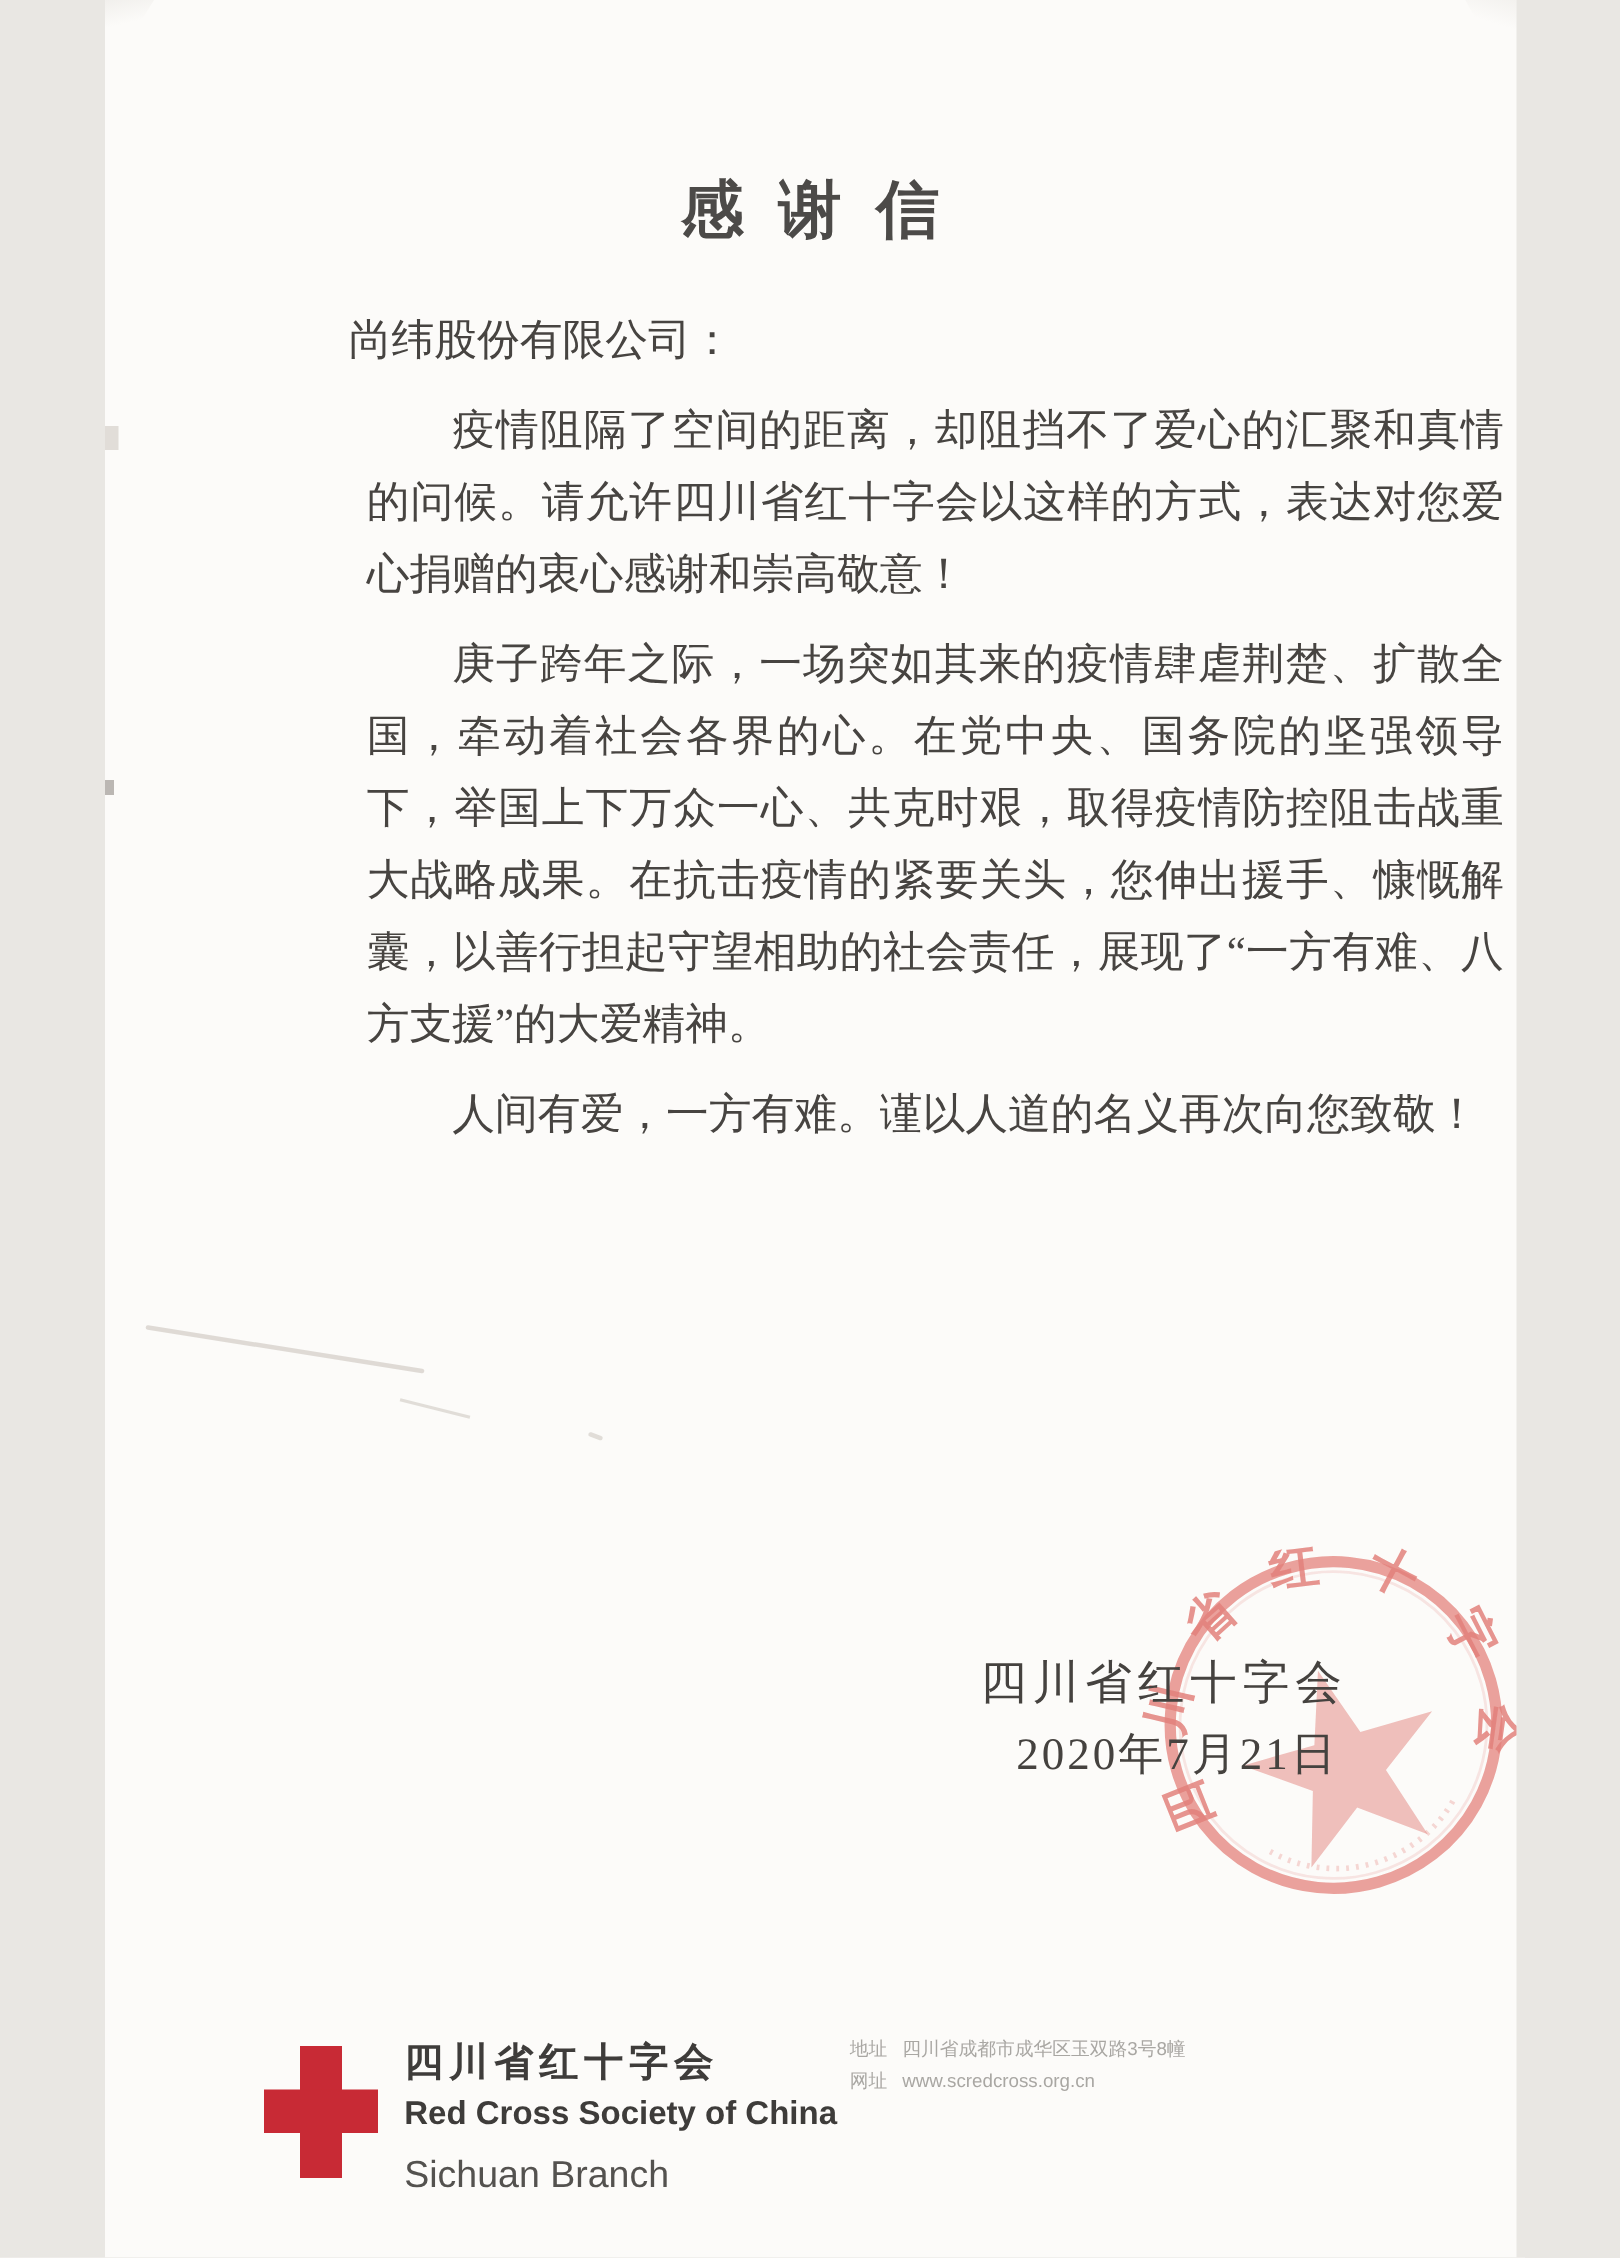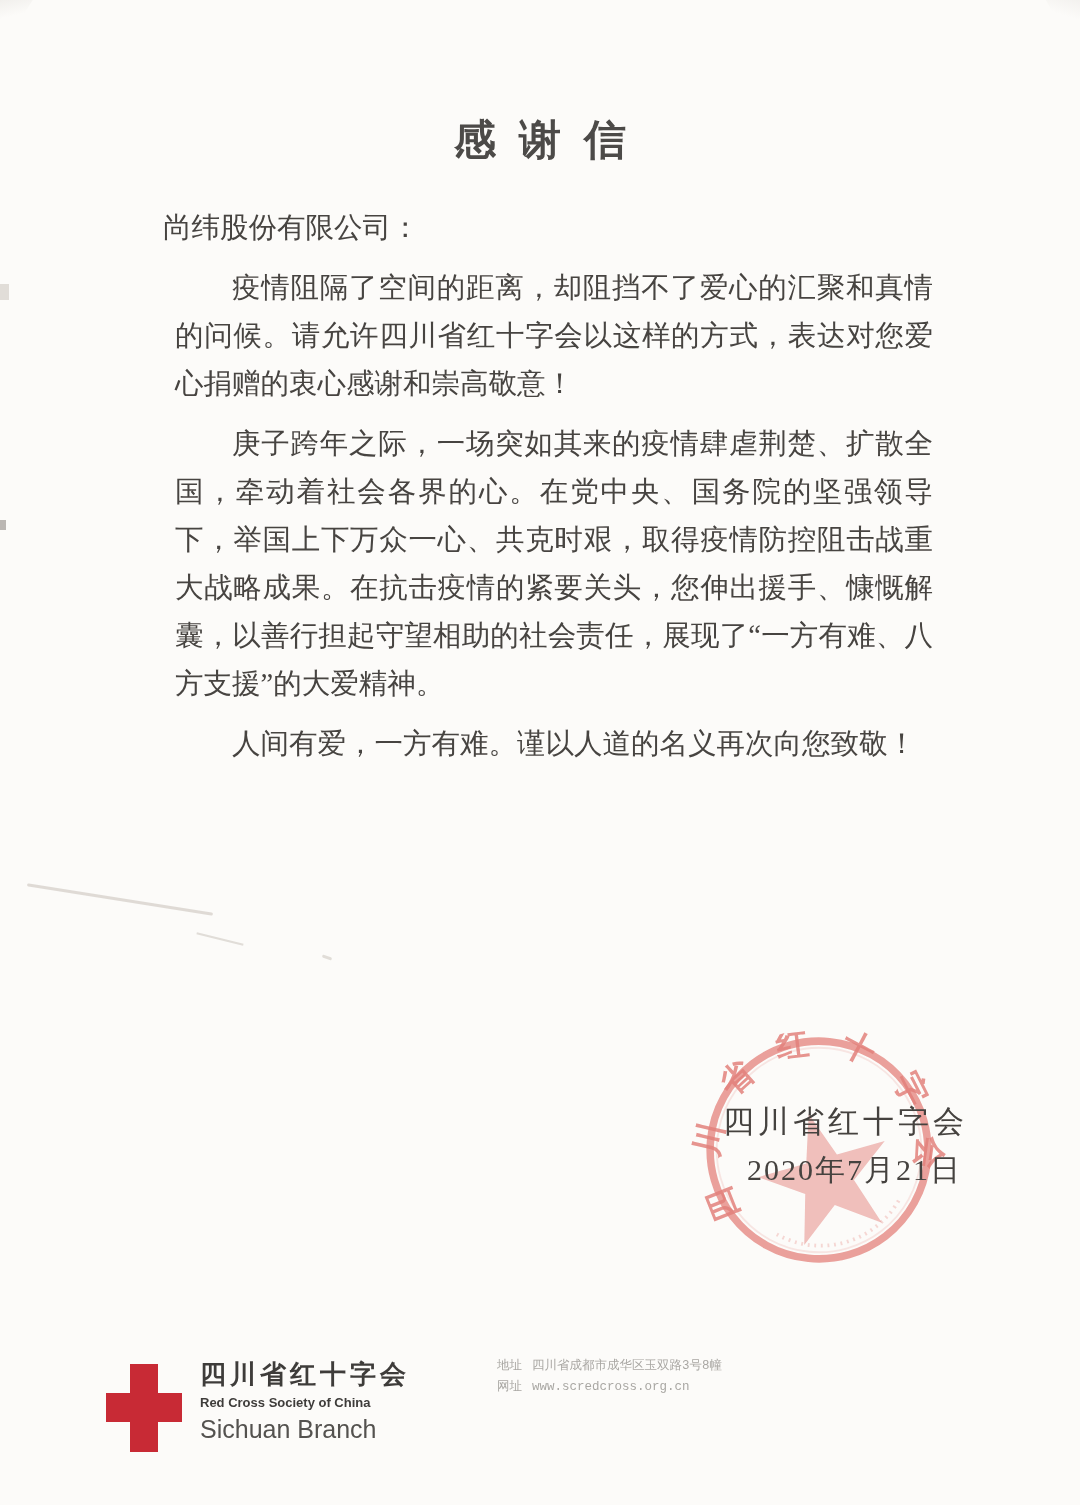--- a/index.html
+++ b/index.html
@@ -1,17 +1,17 @@
 <!DOCTYPE html>
 <html><head>
 <meta charset="utf-8">
 <style>
   html,body{margin:0;padding:0;background:#e9e7e3;}
   .page{
-    position:relative;width:1080px;height:1505px;margin:0 auto;
+    position:relative;width:941px;height:1505px;margin:0 auto;
     background:#fcfbf9;overflow:hidden;
     font-family:"Liberation Serif", serif;
     color:#3d3b39;
   }
   
   .title{
     position:absolute;top:112px;left:0;width:100%;
     text-align:center;font-size:42px;font-weight:bold;color:#4c4a48;
     letter-spacing:0.55em;text-indent:0.55em;
   }
@@ -32,24 +32,24 @@
   .seal{
     position:absolute;left:693px;top:1028px;width:252px;height:244px;
     transform:rotate(-16deg);z-index:2;opacity:.88;
   }
   
   .footer{position:absolute;left:0;top:1340px;width:1080px;height:130px;}
   .cross{position:absolute;left:104px;top:22px;}
   .org-block{position:absolute;left:200px;top:20px;line-height:1.15;}
   .org-cn{font-family:"Liberation Sans", sans-serif;font-size:26px;font-weight:bold;
     color:#3e3c3a;letter-spacing:4px;margin:0 0 6px 0;}
-  .org-en{font-family:"Liberation Sans", sans-serif;font-size:13px;font-weight:bold;
-    color:#3e3c3a;margin:0 0 4px 0;}
+  .org-en{font-family:"Liberation Sans", sans-serif;font-size:22px;font-weight:bold;
+    color:#3e3c3a;margin:0 0 15px 0;}
   .branch-en{font-family:"Liberation Sans", sans-serif;font-size:25px;color:#54524f;margin:0;}
-  .addr-col{position:absolute;top:16px;font-family:Liberation Mono, monospace;
+  .addr-col{position:absolute;top:16px;font-family:Liberation Sans, sans-serif;
     font-size:12.5px;color:#a9a7a3;line-height:21px;}
   .addr-cn{left:497px;}
   .addr-en{left:817px;}
   .addr-col .lbl{display:inline-block;margin-right:10px;}
   
   .artifact{position:absolute;background:#c6c0b8;}
   .scratch1{left:26px;top:898px;width:188px;height:3px;transform:rotate(9deg);opacity:.55;border-radius:2px;}
   .scratch2{left:196px;top:938px;width:48px;height:2px;transform:rotate(14deg);opacity:.5;}
   .scratch3{left:322px;top:956px;width:10px;height:3px;transform:rotate(20deg);opacity:.5;border-radius:2px;}
   .edge-mark1{left:0;top:284px;width:9px;height:16px;opacity:.5;}

